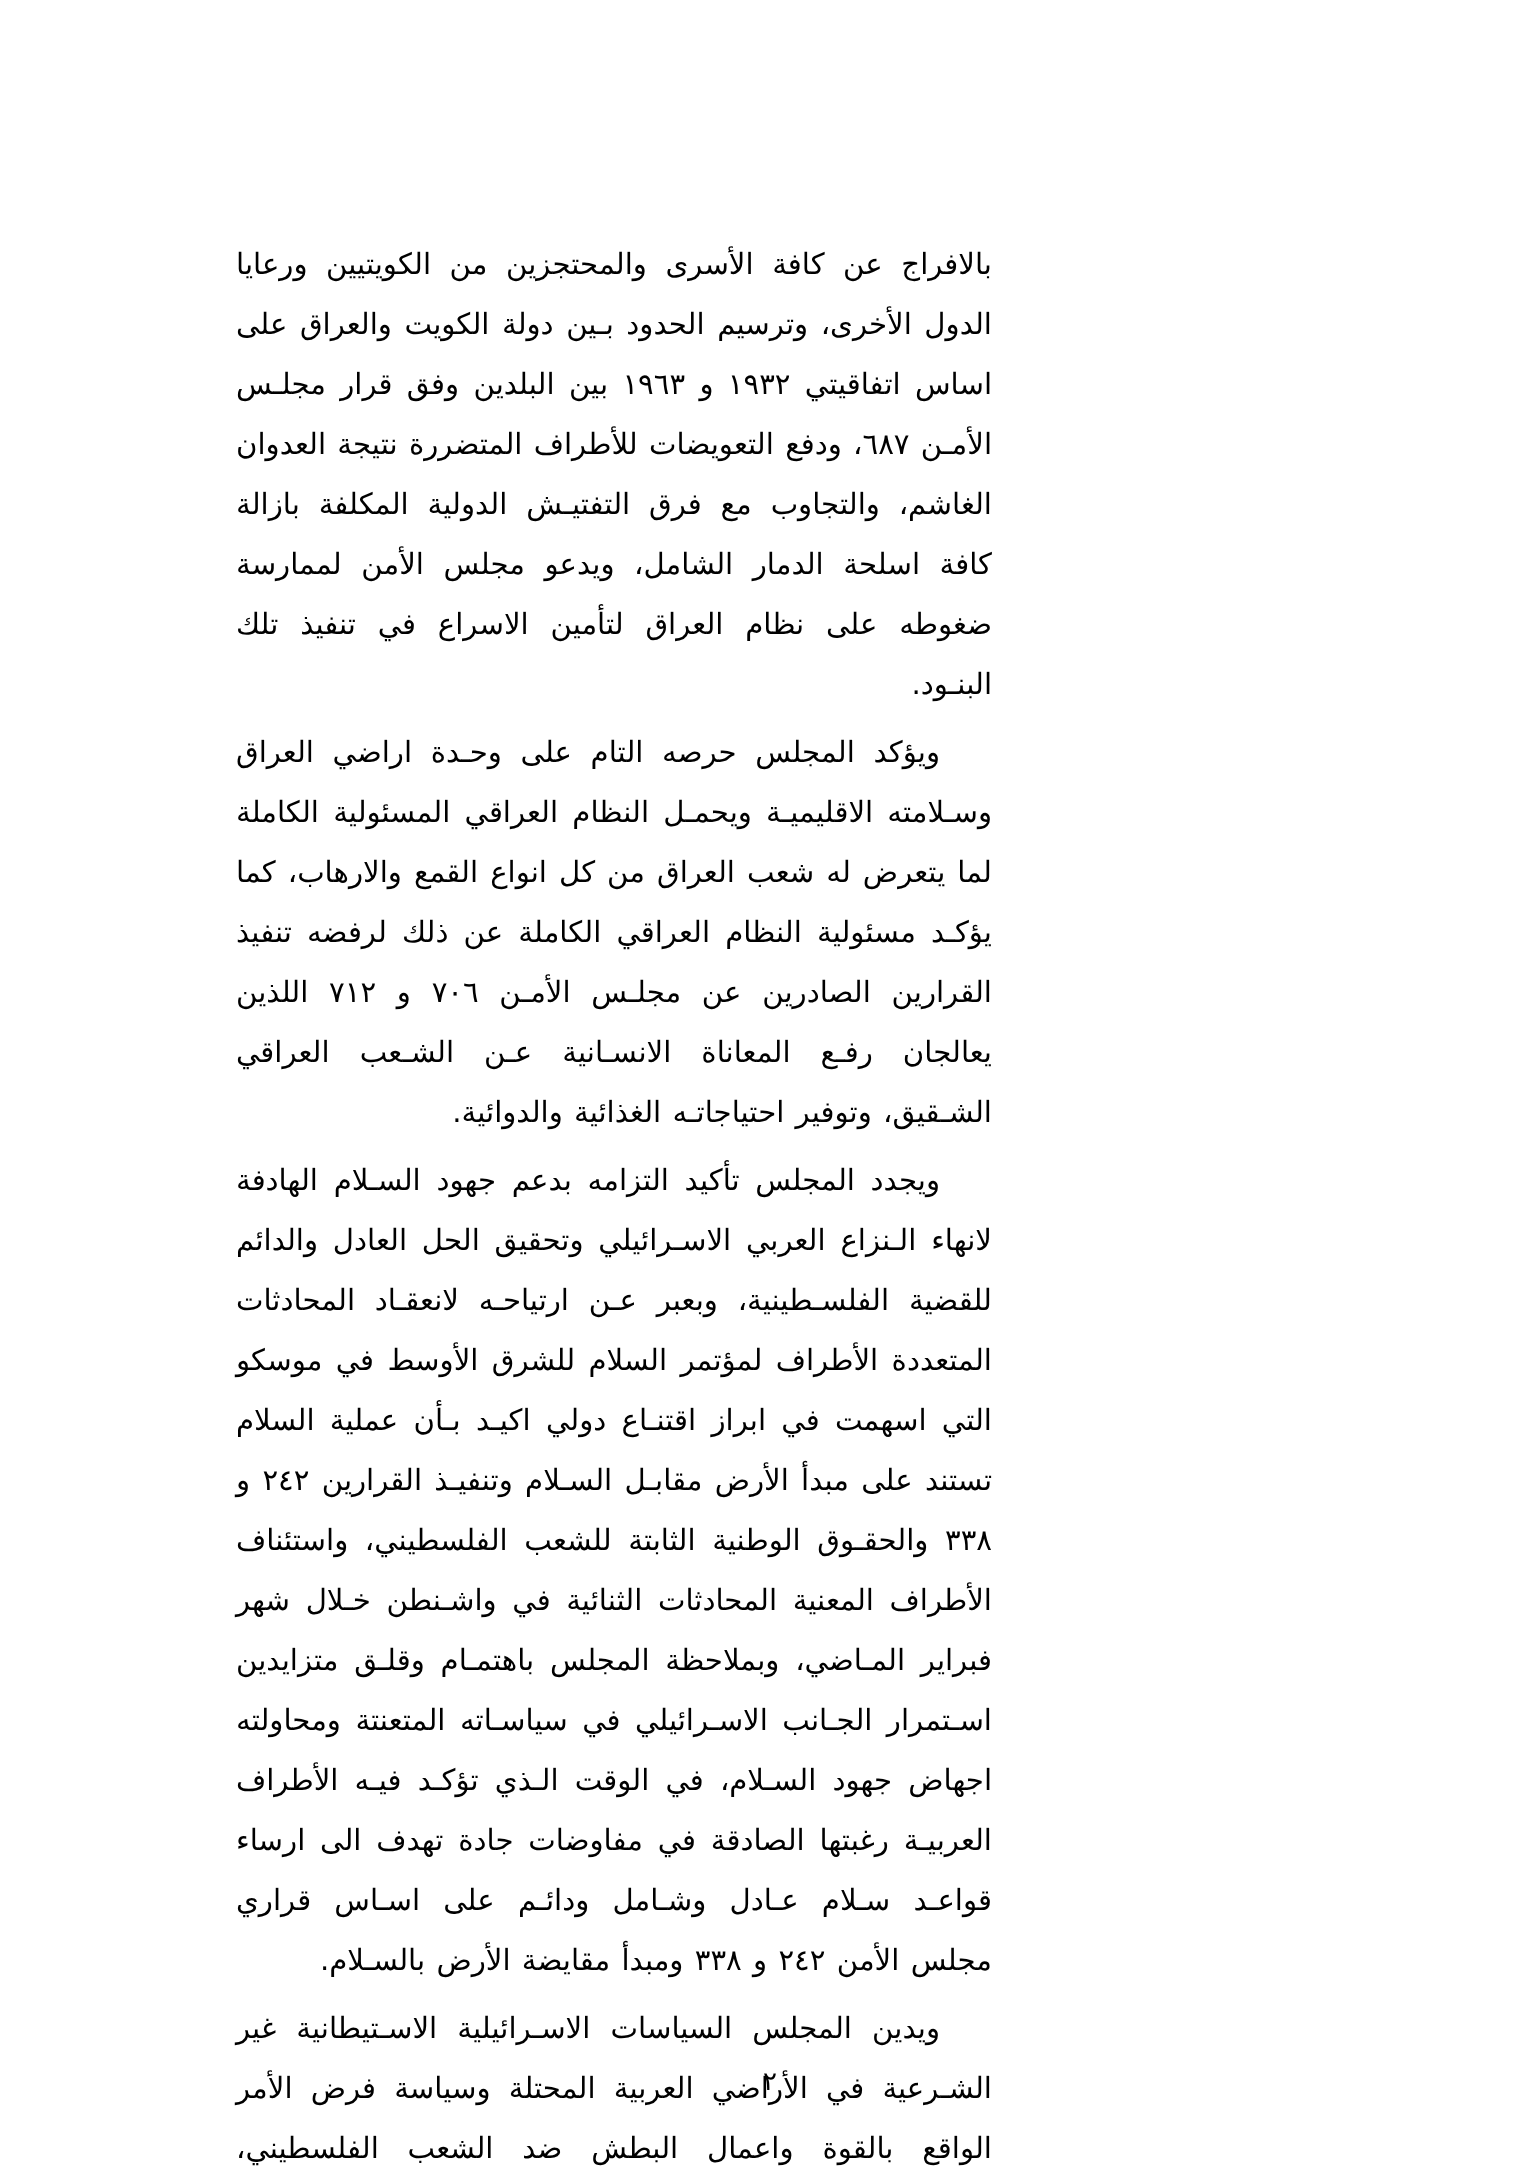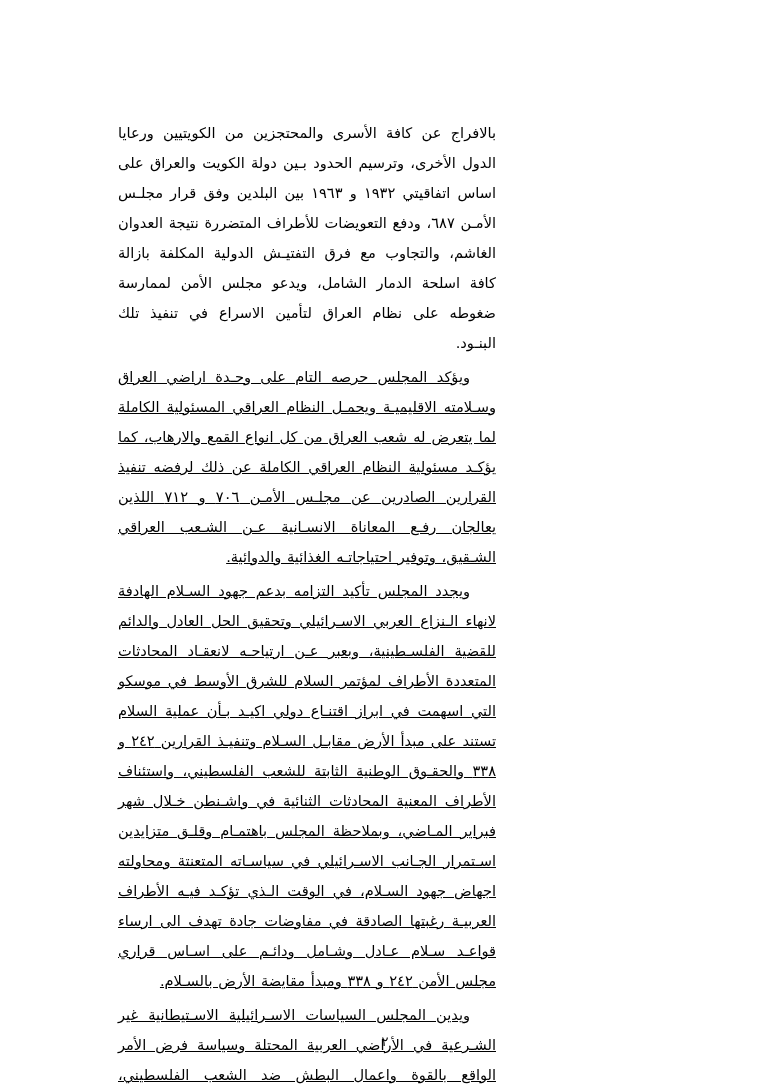--- a/index.html
+++ b/index.html
@@ -36,21 +36,20 @@
     font-size: 14.6px;
     line-height: 30px;
     text-align: justify;
     text-align-last: right;
     direction: rtl;
     letter-spacing: 0;
     word-spacing: 1px;
   }
   .para.indent {
     text-indent: 26px;
-    text-decoration: underline;
   }
   .page-number {
     position: absolute;
     bottom: 38px;
     left: 0;
     width: 770px;
     text-align: center;
     font-size: 13px;
     direction: rtl;
   }

